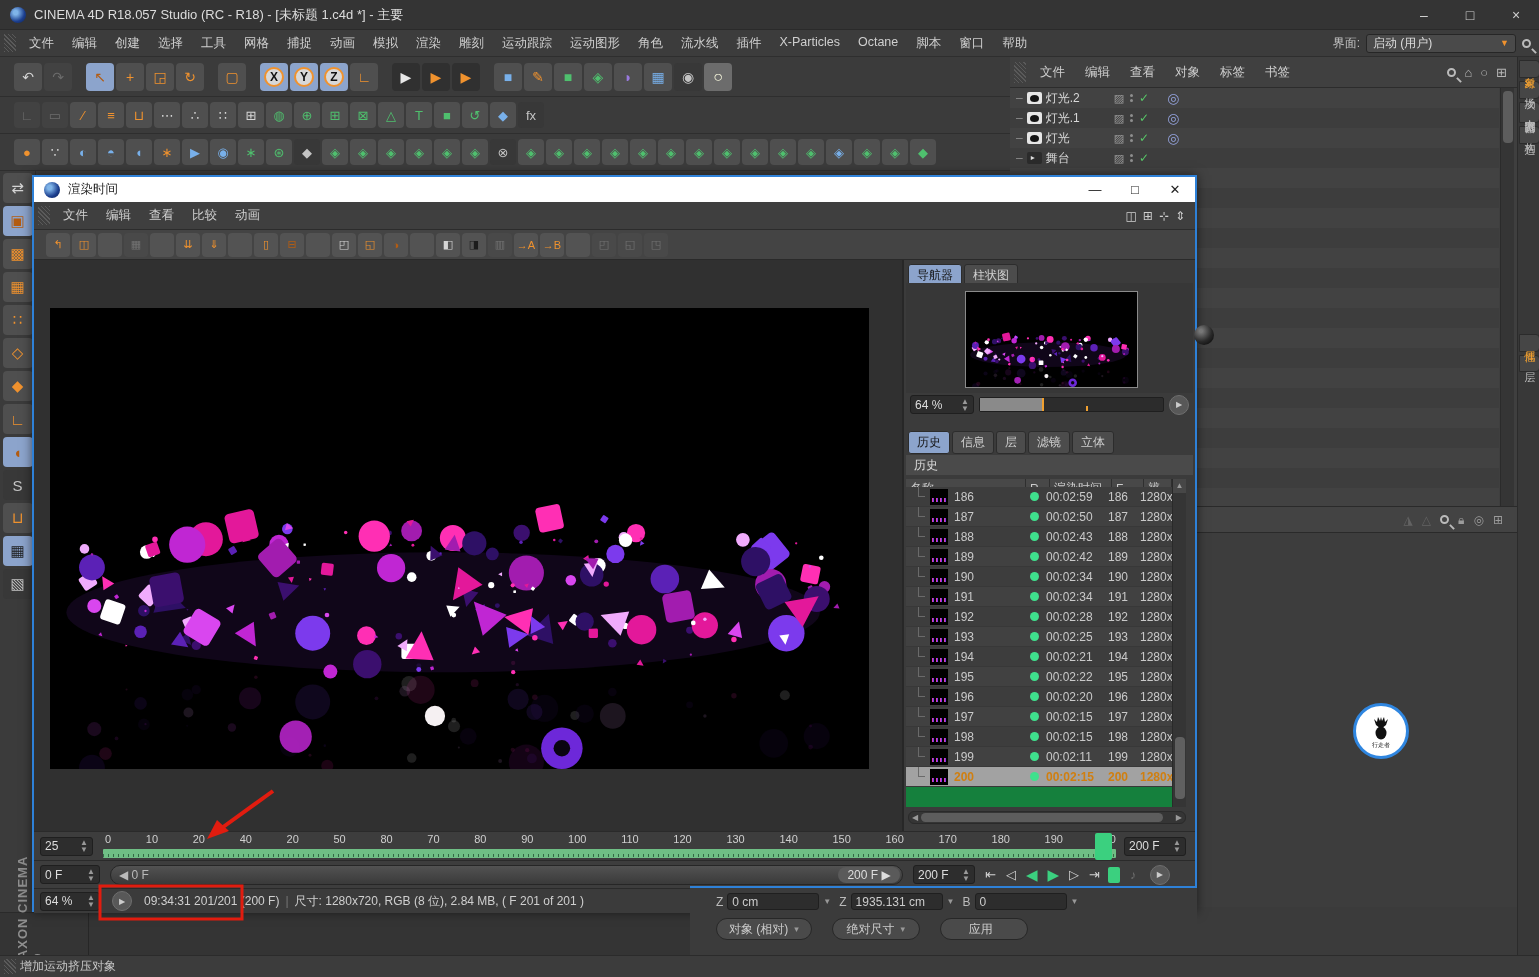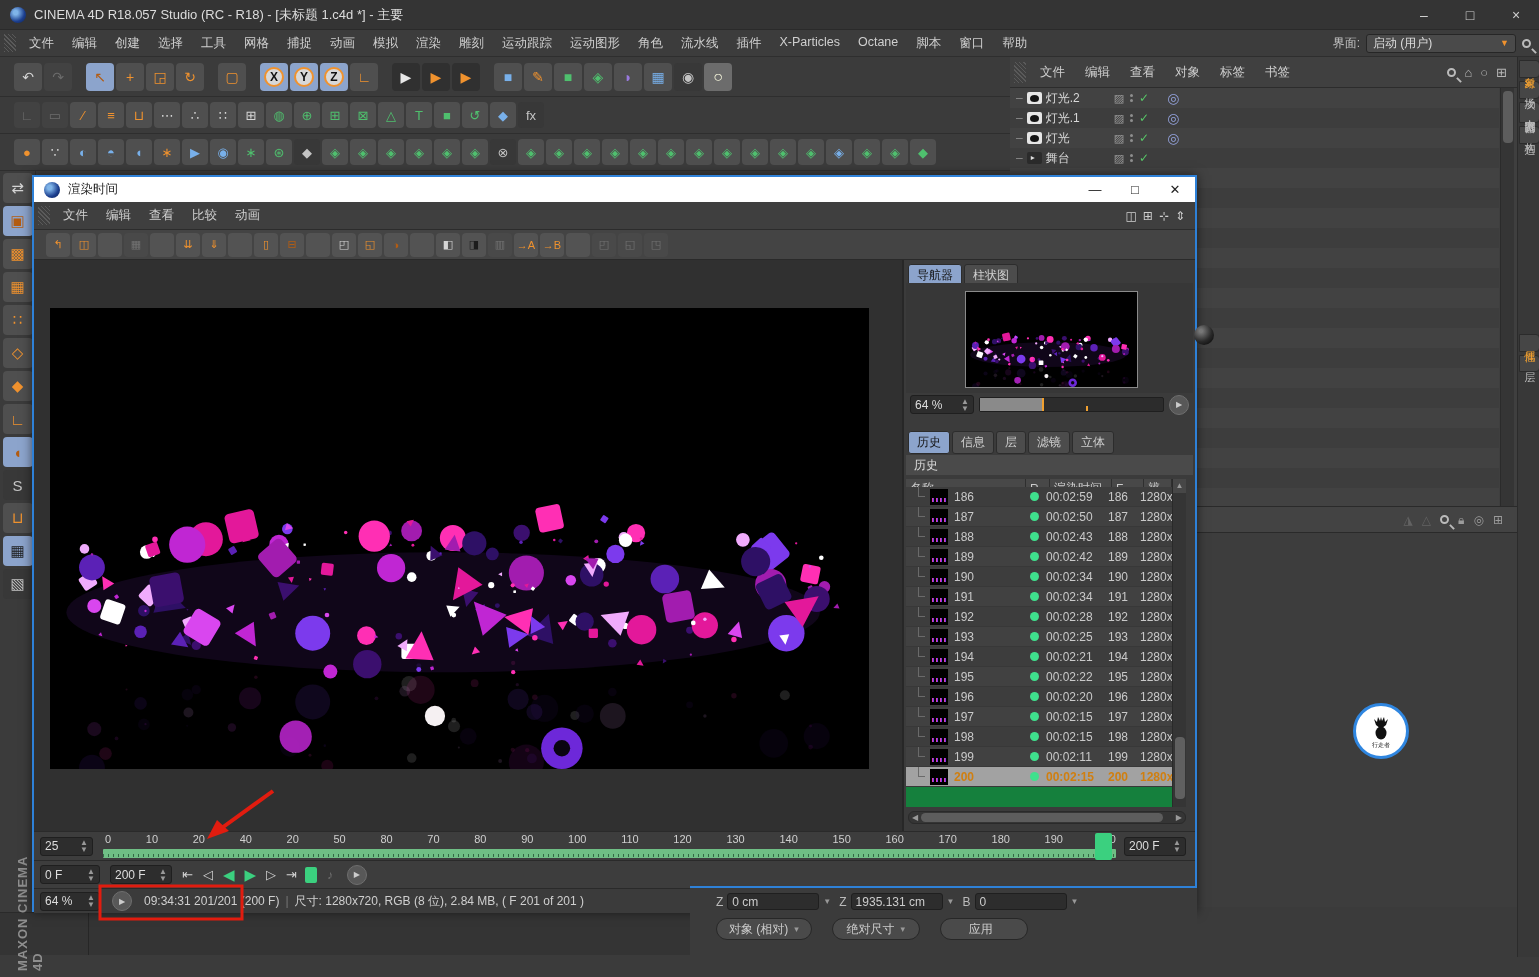--- a/index.html
+++ b/index.html
@@ -655,20 +655,24 @@
           <i></i>
         </span>
       </div>
   </div>
 
   <div class="abs" id="belowpv">
       <span class="vline"></span>
     </div>
   <div class="abs" id="brand">MAXON CINEMA 4D</div>
 
+  <div class="abs" id="statusbar">
+    <span class="grip"></span>
+    <span>增加运动挤压对象</span>
+  </div>
 
   <div class="abs" id="pv" style="z-index:10">
     <div class="abs" id="pvtitle">
       <span class="c4dlogo"></span>
       <span class="t">渲染时间</span>
       <span id="pvwc">
         <span>—</span>
         <span>□</span>
         <span>✕</span>
       </span>
@@ -1411,20 +1415,24 @@
           <span>200 F</span>
           <u>▲<br>▼</u>
         </span>
     </div>
 
     <div class="abs" id="tl2">
       <span class="spin" style="width:60px;margin-left:6px">
           <span>0 F</span>
           <u>▲<br>▼</u>
         </span>
+      <span id="rangetrack">
+        <span>◀ 0 F</span>
+        <span class="rend">200 F ▶</span>
+      </span>
       <span class="spin" style="width:62px;margin-left:10px">
           <span>200 F</span>
           <u>▲<br>▼</u>
         </span>
       <span class="transport">
 
       <span><span>⇤</span></span>
           <span><span>◁</span></span>
           <span class="grn"><span>◀</span></span>
           <span class="grn"><span>▶</span></span>

